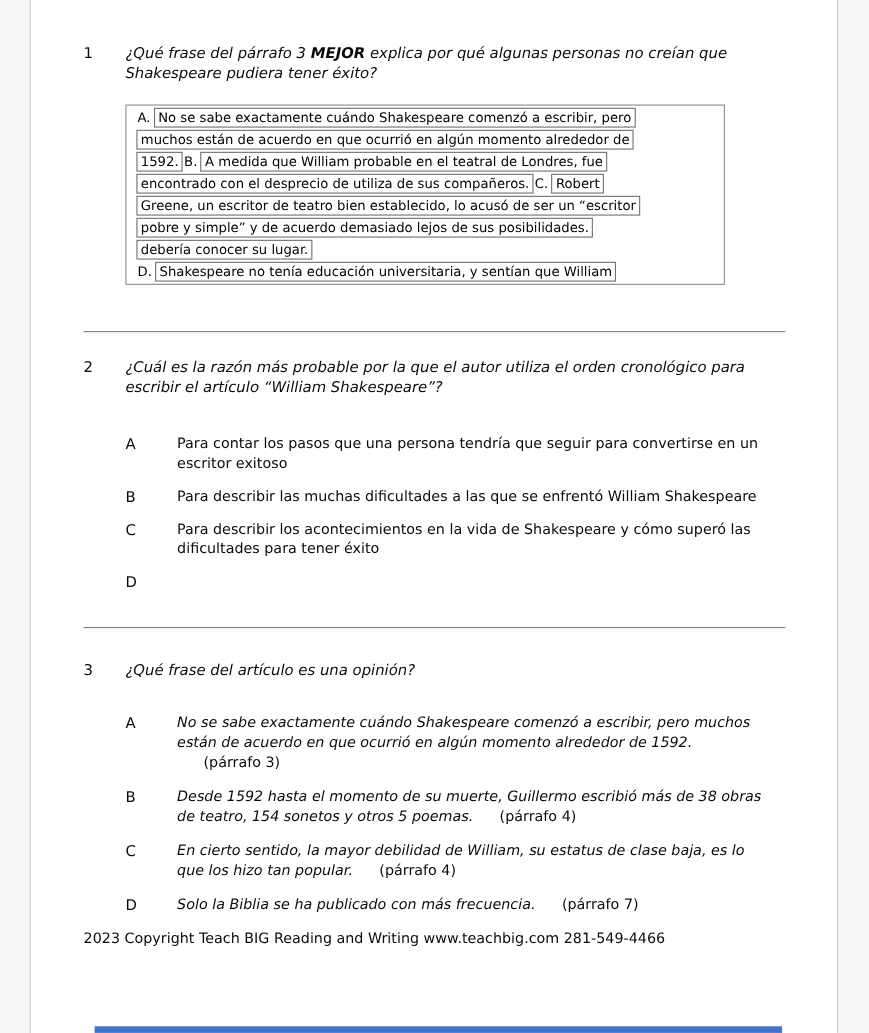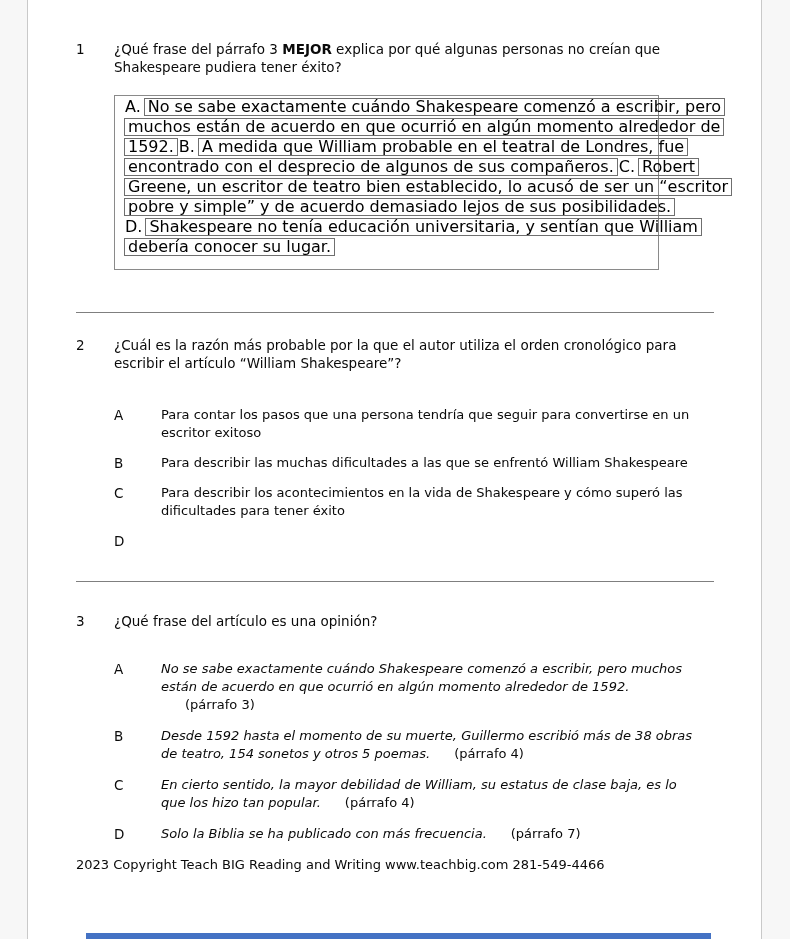--- a/index.html
+++ b/index.html
@@ -16,32 +16,32 @@
     margin-left:27px;
     background:#ffffff;
     border-left:1px solid #c9c9c9;
     border-right:1px solid #c9c9c9;
     overflow:hidden;
   }
   .content{padding:0 24px 0 48px;}
 
   .q{display:flex;align-items:flex-start;}
   .qnum{width:38px;flex:none;font-size:13.5px;line-height:18px;}
-  .qtext{font-size:13.5px;line-height:18px;max-width:600px;}
+  .qtext{font-size:13.5px;line-height:18px;max-width:600px;font-style:italic;}
   .qtext .b{font-weight:bold;}
 
   #q1{margin-top:40px;}
 
   .answer-box{
     box-sizing:border-box;
     margin:19px 0 0 38px;
     width:545px;
     border:1px solid #8a8a8a;
-    padding:1px 6px 12px 9px;
-    font-size:16px;
+    padding:1px 6px 1px 9px;
+    font-size:12px;
     color:#000;
   }
   .box-line{line-height:20px;white-space:nowrap;}
   .seg{display:inline-block;line-height:16px;vertical-align:baseline;}
   .seg.boxed{border:1px solid #6f6f6f;padding:0 3px;}
   .seg.label{padding:0 3px 0 1px;}
 
   hr.sep{
     border:none;border-top:1px solid #7f7f7f;
     margin:0;width:638px;
@@ -81,25 +81,25 @@
 
     <div class="q" id="q1">
       <div class="qnum">1</div>
       <div class="qtext"><span>¿Qué frase del párrafo 3 </span><span class="b">MEJOR</span><span> explica por qué algunas personas no creían que Shakespeare pudiera tener éxito?</span></div>
     </div>
 
     <div class="answer-box">
         <div class="box-line"><span class="seg label">A.</span><span class="seg boxed">No se sabe exactamente cuándo Shakespeare comenzó a escribir, pero</span></div>
         <div class="box-line"><span class="seg boxed">muchos están de acuerdo en que ocurrió en algún momento alrededor de</span></div>
         <div class="box-line"><span class="seg boxed">1592.</span><span class="seg label">B.</span><span class="seg boxed">A medida que William probable en el teatral de Londres, fue</span></div>
-        <div class="box-line"><span class="seg boxed">encontrado con el desprecio de algunos de sus compañeros.</span><span class="seg label">C.</span><span class="seg boxed">Robert</span></div>
+        <div class="box-line"><span class="seg boxed">encontrado con el desprecio de utiliza de sus compañeros.</span><span class="seg label">C.</span><span class="seg boxed">Robert</span></div>
         <div class="box-line"><span class="seg boxed">Greene, un escritor de teatro bien establecido, lo acusó de ser un “escritor</span></div>
         <div class="box-line"><span class="seg boxed">pobre y simple” y de acuerdo demasiado lejos de sus posibilidades.</span></div>
+        <div class="box-line"><span class="seg boxed">debería conocer su lugar.</span></div>
         <div class="box-line"><span class="seg label">D.</span><span class="seg boxed">Shakespeare no tenía educación universitaria, y sentían que William</span></div>
-        <div class="box-line"><span class="seg boxed">debería conocer su lugar.</span></div>
       </div>
 
     <hr class="sep" id="sep1">
 
     <div class="q" id="q2">
       <div class="qnum">2</div>
       <div class="qtext">¿Cuál es la razón más probable por la que el autor utiliza el orden cronológico para escribir el artículo “William Shakespeare”?</div>
     </div>
     <div class="opts" id="q2opts">
         <div class="opt">

